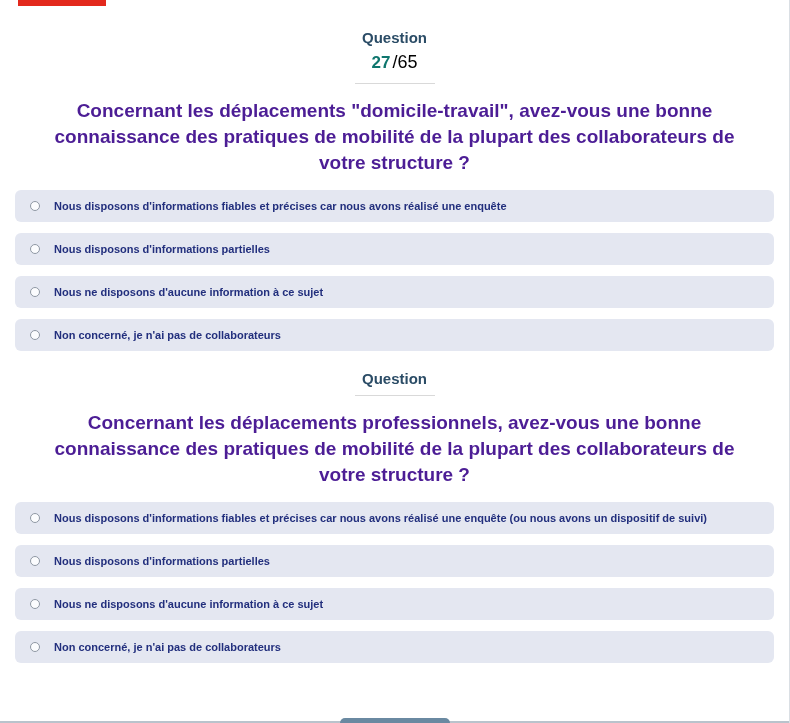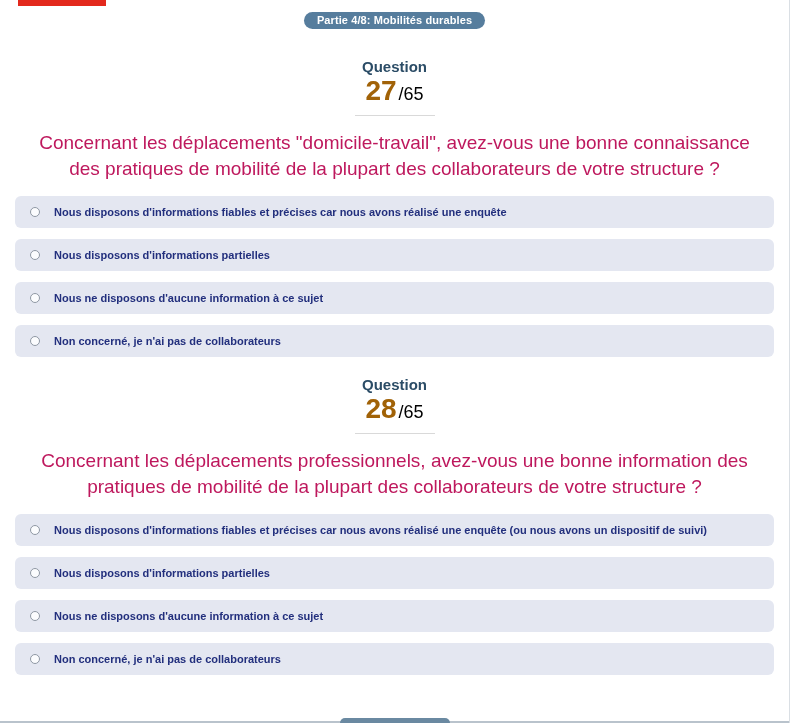--- a/index.html
+++ b/index.html
@@ -43,39 +43,39 @@
   .question-block.first { margin-top: 28px; }
   .question-block.second { margin-top: 18px; }
   .q-label {
     font-size: 15px;
     font-weight: bold;
     color: #2b4c66;
     line-height: 20px;
   }
   .q-num-row { line-height: 28px; margin-top: 0; }
   .q-number {
-    font-size: 28px;
+    font-size: 17px;
     font-weight: bold;
-    color: #a16207;
+    color: #0f766e;
   }
   .q-total {
     font-size: 18px;
     color: #000000;
     margin-left: 2px;
   }
   .q-divider {
     width: 80px;
     height: 0;
     border-bottom: 1px solid #d9d9d9;
     margin: 6px auto 0;
   }
   .q-text {
     font-size: 19px;
-    font-weight: normal;
-    color: #be185d;
+    font-weight: bold;
+    color: #4c1d95;
     line-height: 26px;
     max-width: 712px;
     margin: 14px auto 0;
   }
 
   
   .options { margin: 14px 15px 0; }
   .answer-option {
     display: flex;
     align-items: center;
@@ -121,23 +121,20 @@
     background: #6a89a1;
   }
 </style>
 </head>
 <body>
 
 <div class="viewport">
 
   <div class="progress-bar"></div>
 
-  <div class="badge-row">
-    <span class="section-badge">Partie 4/8:  Mobilités durables</span>
-  </div>
 
   <div class="question-block first">
     <div class="q-label">Question</div>
     <div class="q-num-row">
       <span class="q-number">27</span><span class="q-total">/65</span>
     </div>
     <div class="q-divider"></div>
     <div class="q-text">Concernant les déplacements "domicile-travail", avez-vous une bonne connaissance des pratiques de mobilité de la plupart des collaborateurs de votre structure ?</div>
 
     <div class="options">
@@ -155,25 +152,22 @@
       </div>
       <div class="answer-option">
         <span class="radio"></span>
         <span class="option-label">Non concerné, je n'ai pas de collaborateurs</span>
       </div>
     </div>
   </div>
 
   <div class="question-block second">
     <div class="q-label">Question</div>
-    <div class="q-num-row">
-      <span class="q-number">28</span><span class="q-total">/65</span>
-    </div>
     <div class="q-divider"></div>
-    <div class="q-text">Concernant les déplacements professionnels, avez-vous une bonne information des pratiques de mobilité de la plupart des collaborateurs de votre structure ?</div>
+    <div class="q-text">Concernant les déplacements professionnels, avez-vous une bonne connaissance des pratiques de mobilité de la plupart des collaborateurs de votre structure ?</div>
 
     <div class="options">
       <div class="answer-option">
         <span class="radio"></span>
         <span class="option-label">Nous disposons d'informations fiables et précises car nous avons réalisé une enquête (ou nous avons un dispositif de suivi)</span>
       </div>
       <div class="answer-option">
         <span class="radio"></span>
         <span class="option-label">Nous disposons d'informations partielles</span>
       </div>

